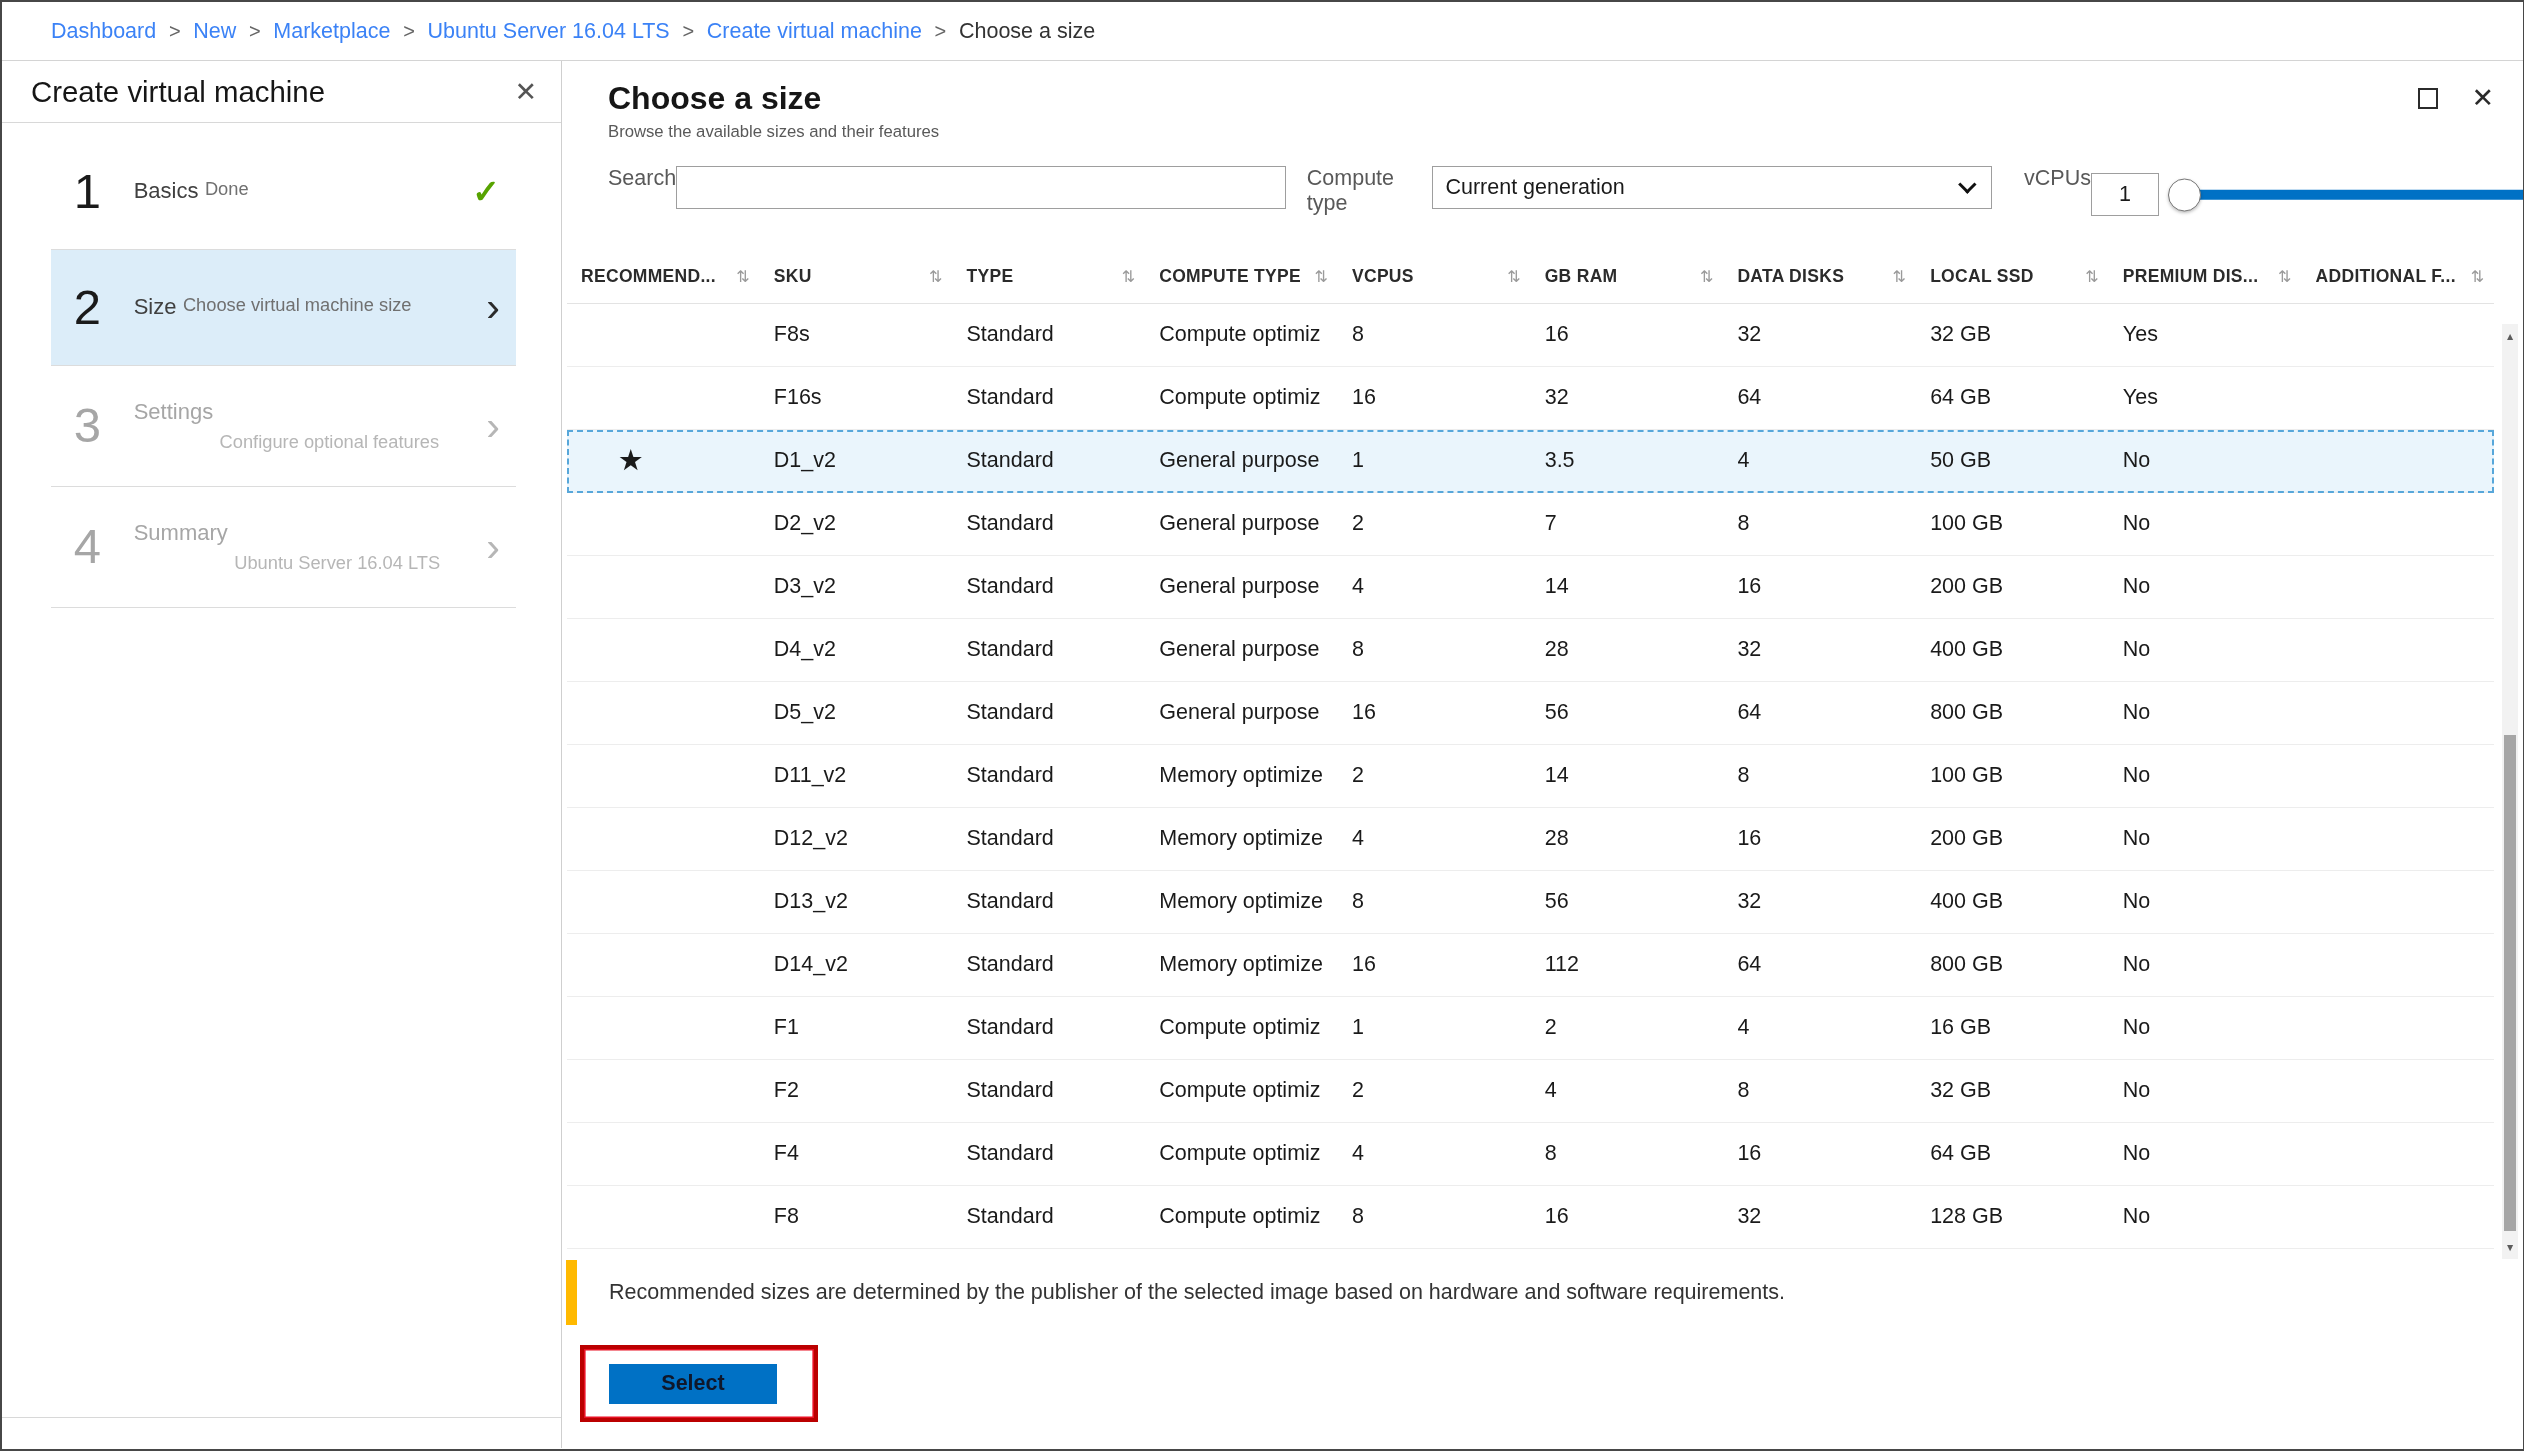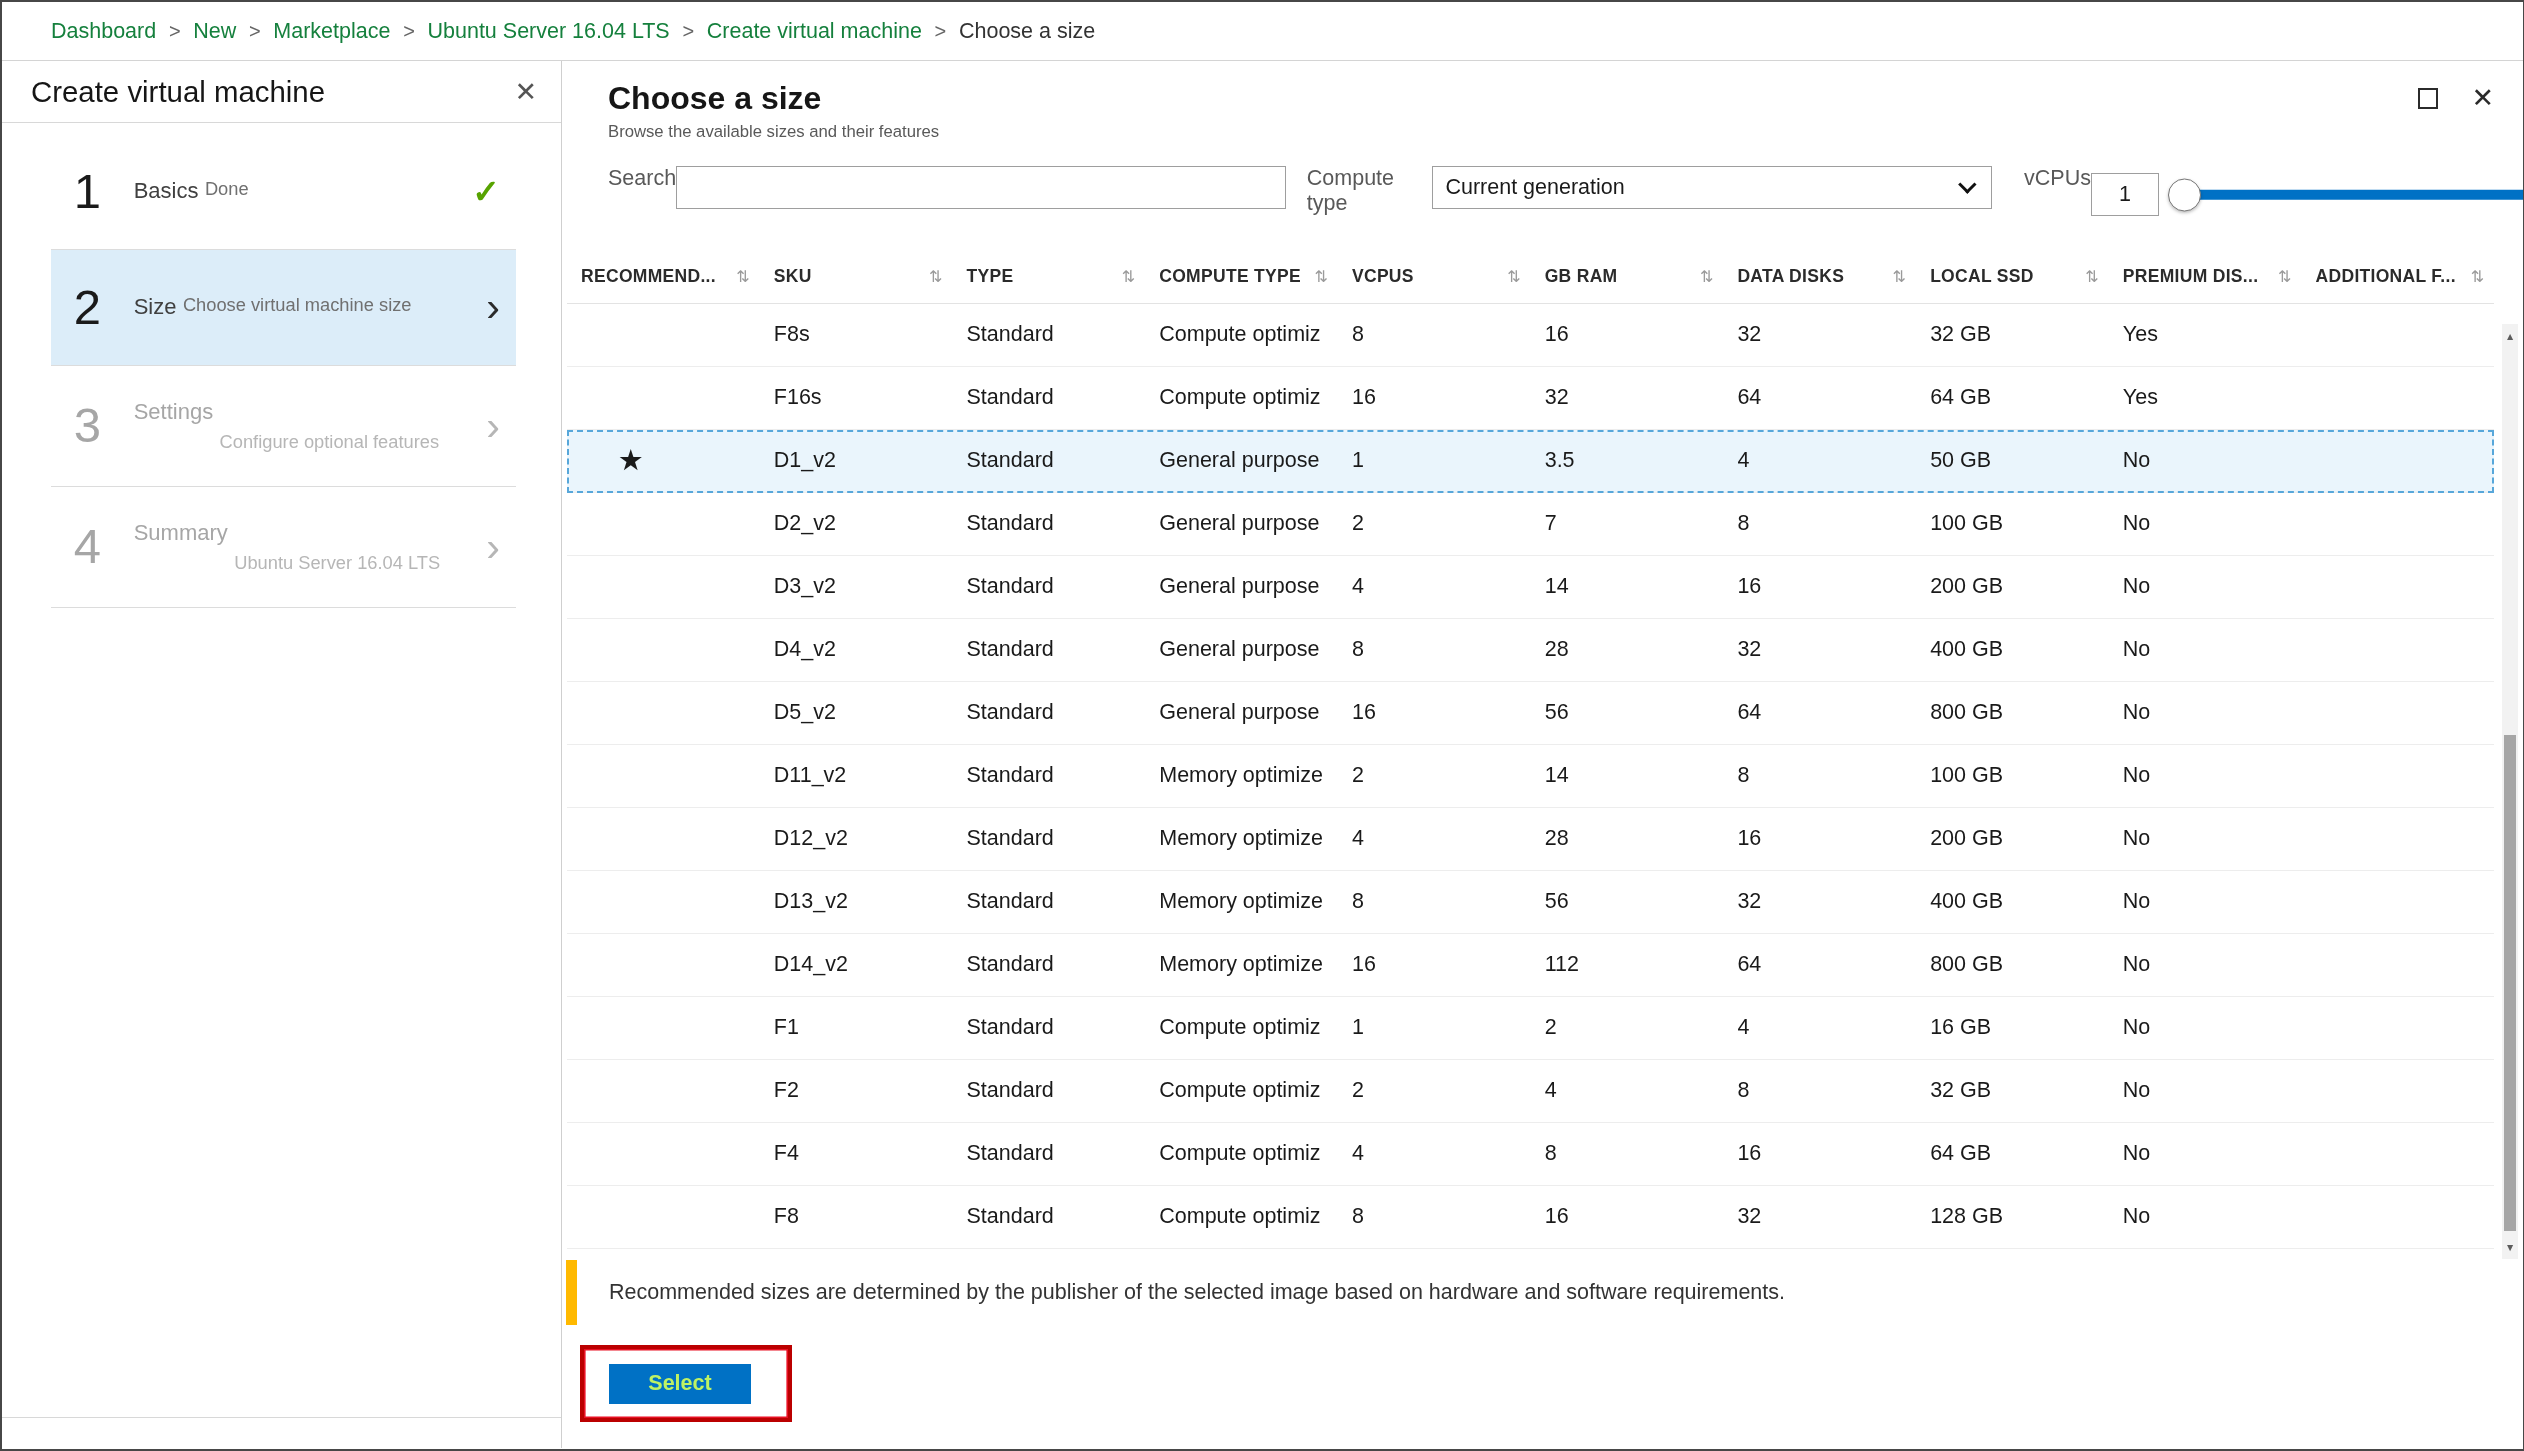--- a/index.html
+++ b/index.html
@@ -12,21 +12,21 @@
     position:relative;
     color:#1a1a1a;
   }
 
   
   .breadcrumb {
     height:59px; display:flex; align-items:center;
     padding-left:49px; border-bottom:1.6px solid #d4d4d4; background:#fff;
     font-size:21.5px; white-space:nowrap;
   }
-  .breadcrumb a { color:#15803d; text-decoration:none; cursor:pointer; }
+  .breadcrumb a { color:#3b82f6; text-decoration:none; cursor:pointer; }
   .breadcrumb .sep { color:#666; margin:0 12.7px; font-size:20px; }
   .breadcrumb .current { color:#333; }
 
   
   .content { display:flex; height:calc(100% - 60px); }
 
   
   .left-blade { width:560px; min-width:560px; border-right:1.6px solid #cfcfcf; position:relative; background:#fff; }
   .lb-header { display:flex; align-items:center; justify-content:space-between;
     padding:14.3px 24px 12.7px 29px; border-bottom:1.6px solid #d8d8d8; }
@@ -93,21 +93,21 @@
   .tr.selected { background:#eaf5fc; outline:2.4px dashed #57a7da; outline-offset:-2.4px; }
   .td { padding-left:14.3px; overflow:hidden; white-space:nowrap; font-size:21.5px; color:#1a1a1a; }
   .td.star { font-size:29px; padding-left:51px; line-height:1; }
 
   
   .note { display:flex; align-items:center; margin:11px 29px 0 4px; }
   .note-bar { width:11px; height:65px; background:#ffb900; flex:none; }
   .note-text { margin-left:32px; font-size:21.5px; color:#333; }
   .select-wrap { display:inline-block; margin:20.7px 0 0 17.5px; border:4.8px solid #bb0000;
     box-shadow:inset 0 0 0 1.6px #e81123; padding:14.3px 37px 14.3px 25.5px; background:#fff; }
-  .select-btn { width:142px; height:40px; background:#0071c5; color:#bef264; border:none;
+  .select-btn { width:168px; height:40px; background:#0071c5; color:#0f172a; border:none;
     font-size:21.5px; font-weight:700; font-family:inherit; cursor:pointer; }
 
   
   .vscroll { position:absolute; top:263px; right:4.8px; width:16px; height:935px; background:#f2f2f2; }
   .vs-arrow { position:absolute; left:0; width:16px; height:24px; display:flex; align-items:center;
     justify-content:center; color:#5c5c5c; font-size:10.3px; cursor:pointer; }
   .vs-up { top:0; } .vs-down { bottom:0; }
   .vs-thumb { position:absolute; left:1.6px; width:12.7px; top:44%; height:53%; background:#a6a6a6; cursor:grab; }
 </style>
 </head>

